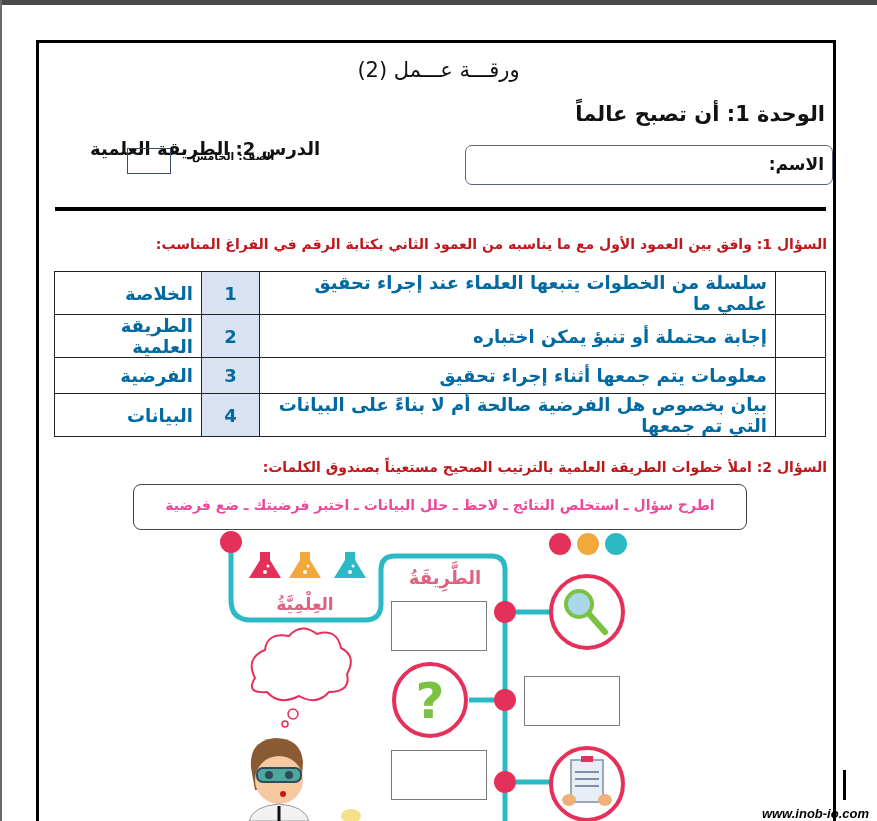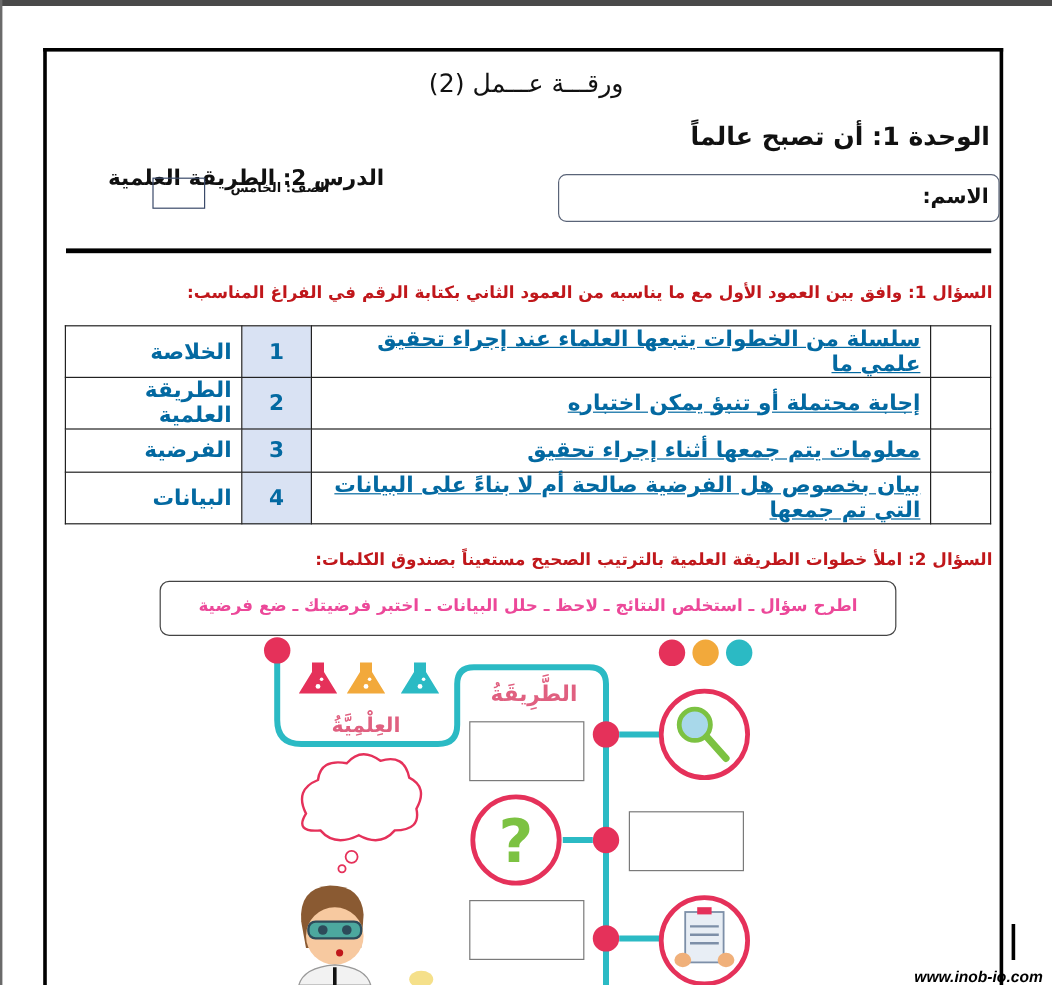--- a/index.html
+++ b/index.html
@@ -29,21 +29,21 @@
   .grade { left: 192px; top: 150px; font-size: 11px; font-weight: bold; color: #111; direction: rtl; }
   .grade-box { left: 127px; top: 148px; width: 44px; height: 26px; border: 1.5px solid #3b4a6a; box-sizing: border-box; }
   .divider { left: 55px; top: 207px; width: 771px; height: 4px; background: #000; }
   .q1 { right: 50px; top: 236px; font-size: 14px; font-weight: bold; color: #c0171b; direction: rtl; }
   table.match {
     position: absolute; left: 54px; top: 271px; width: 772px;
     border-collapse: collapse; direction: rtl;
   }
   table.match td { border: 1.5px solid #222; height: 36px; box-sizing: border-box; font-size: 18px; font-weight: bold; color: #0369a1; padding: 0 8px; }
   td.blank { width: 50px; }
-  td.desc { text-align: right; text-decoration: underline; }
+  td.desc { text-align: right; }
   td.num { width: 58px; background: #d9e2f3; text-align: center; font-size: 15px; }
   td.term { width: 147px; text-align: right; }
   .q2 { right: 50px; top: 459px; font-size: 14px; font-weight: bold; color: #c0171b; direction: rtl; }
   .wordbox {
     left: 133px; top: 484px; width: 614px; height: 46px; box-sizing: border-box;
     border: 1.5px solid #444; border-radius: 8px; text-align: center;
     font-size: 14px; font-weight: bold; color: #ec4899; direction: rtl; line-height: 40px;
   }
   .infographic { left: 205px; top: 528px; width: 450px; height: 293px; }
   .answer-box { position: absolute; border: 1.5px solid #7a7a7a; background: #fff; box-sizing: border-box; }

